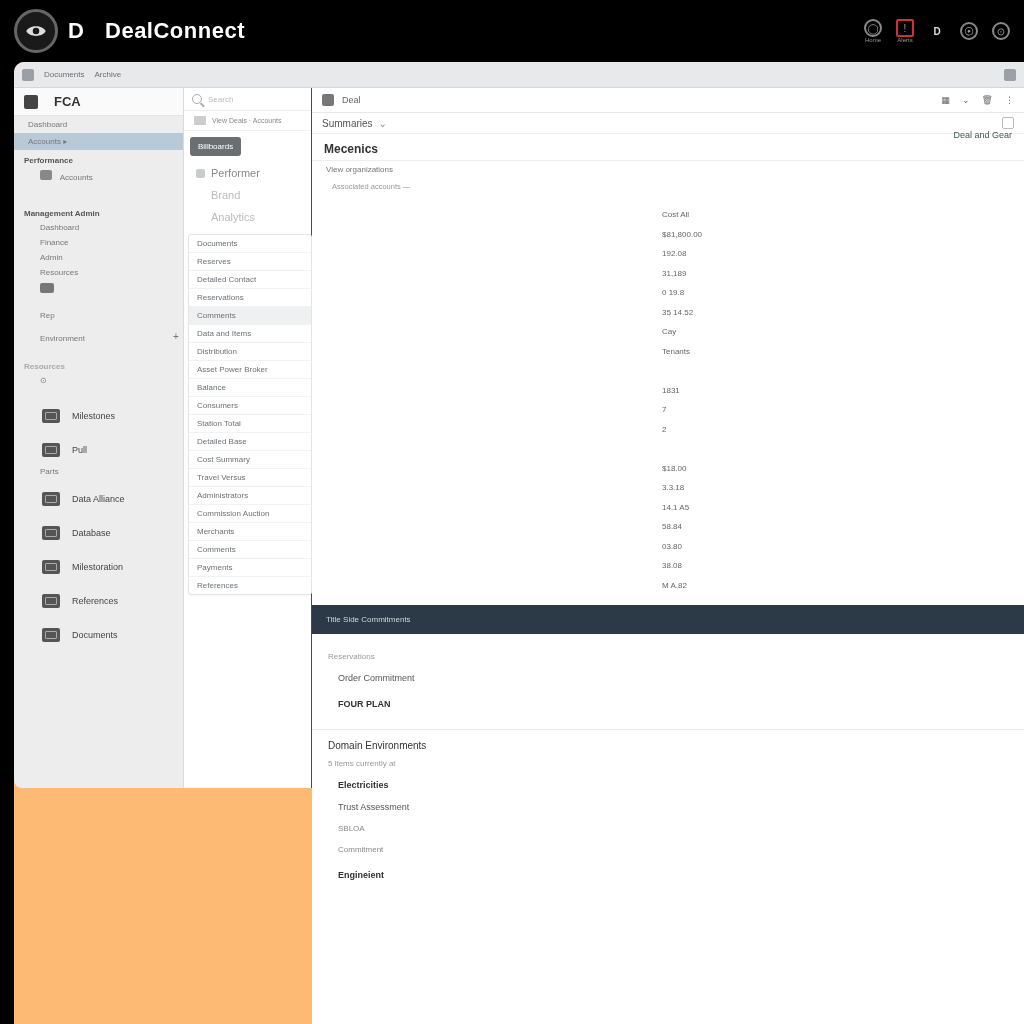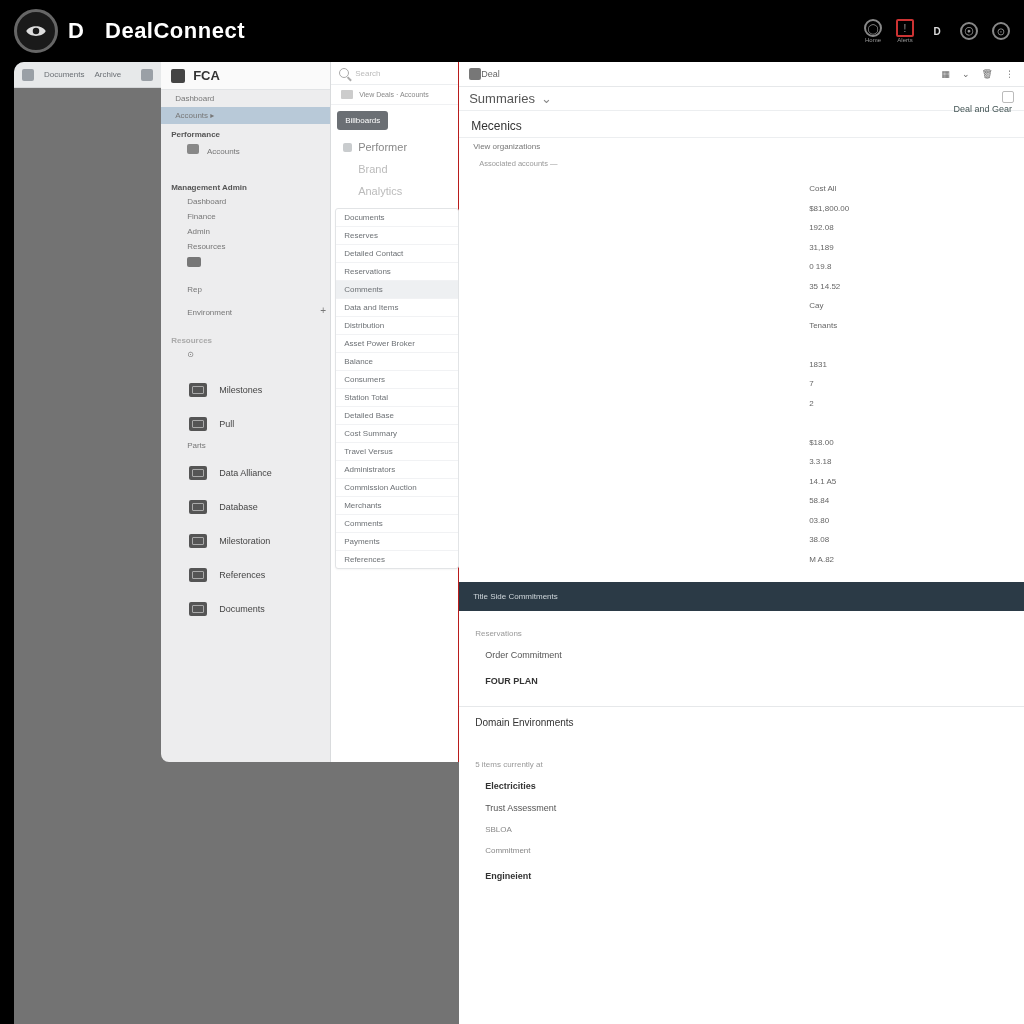--- a/index.html
+++ b/index.html
@@ -8,29 +8,29 @@
   .top-header{display:flex;align-items:center;height:62px;padding:0 14px;background:#000;color:#fff}
   .logo-circle{width:44px;height:44px;border-radius:50%;background:#1a1a1a;display:flex;align-items:center;justify-content:center;margin-right:10px;border:3px solid #666}
   .logo-circle svg{width:26px;height:26px}
   .brand{font-size:22px;font-weight:700;letter-spacing:.5px}
   .brand .d{margin-right:14px;font-weight:600}
   .header-right{margin-left:auto;display:flex;align-items:center;gap:14px}
   .hr-icon{display:flex;flex-direction:column;align-items:center;font-size:6px;color:#999}
   .hr-icon .glyph{width:18px;height:18px;border:2px solid #888;border-radius:50%;display:flex;align-items:center;justify-content:center;font-size:10px}
   .hr-icon.red .glyph{border-color:#c33}
   
-  .app-frame{position:absolute;top:62px;left:14px;right:0;bottom:0;background:#737373;border-radius:10px 0 0 0;display:flex;flex-direction:row;overflow:hidden}
+  .app-frame{position:absolute;top:62px;left:14px;right:0;bottom:0;background:#fdba74;border-radius:10px 0 0 0;display:flex;flex-direction:column;overflow:hidden}
   
   .toolbar{height:26px;display:flex;align-items:center;padding:0 8px;background:#e7e9ea;border-bottom:1px solid #d4d6d8;font-size:8px;color:#6a6f74;gap:10px}
   .tb-icon{width:12px;height:12px;background:#9aa0a6;border-radius:2px}
   .toolbar .spacer{flex:1}
   
   .main-split{flex:1;display:flex;min-height:0}
   .left-col{width:170px;background:#ededee;border-right:1px solid #d9dbdd;display:flex;flex-direction:column;font-size:9px;height:700px;border-radius:0 0 0 8px}
-  .brand-row{display:flex;align-items:center;gap:8px;padding:6px 10px;background:#fafafa;border-bottom:1px solid #e1e3e5}
+  .brand-row{display:flex;align-items:center;gap:16px;padding:6px 10px;background:#fafafa;border-bottom:1px solid #e1e3e5}
   .brand-row .sq{width:14px;height:14px;background:#444;border-radius:2px}
   .brand-row .name{font-weight:700;font-size:13px}
   .mini-link{padding:4px 14px;color:#777;font-size:8px}
   .mini-link.active{background:#b8c9d8}
   .section-head{padding:6px 10px 2px;color:#555;font-size:8px;font-weight:700}
   .nav-item{display:flex;align-items:center;gap:12px;padding:7px 28px;color:#444;cursor:default}
   .nav-item .ico{width:18px;height:14px;background:#555;border-radius:2px;position:relative}
   .nav-item .ico:after{content:"";position:absolute;inset:3px;border:1px solid #aaa;border-radius:1px}
   .nav-sub{padding:3px 10px 3px 26px;color:#777;font-size:8px}
   
@@ -40,28 +40,28 @@
   .sec-search .mag:after{content:"";position:absolute;width:5px;height:1.5px;background:#aaa;transform:rotate(45deg);right:-4px;bottom:-2px}
   .sec-strip{padding:5px 10px;display:flex;align-items:center;gap:6px;color:#888;font-size:7px;border-bottom:1px solid #f0f1f3}
   .sec-strip .folder{width:12px;height:9px;background:#ccc;border-radius:1px}
   .sec-chip{margin:6px;background:#6b6f74;color:#fff;border-radius:3px;padding:5px 8px;font-size:8px;display:inline-block}
   .sec-item{display:flex;align-items:center;gap:6px;padding:5px 12px;color:#888;font-size:11px}
   .sec-item .dot{width:9px;height:9px;background:#c9ccce;border-radius:2px}
   .sec-plus{position:relative}
   .sec-plus::before{content:"+";position:absolute;left:-16px;top:6px;font-size:10px;color:#777}
   
   .content{flex:1;min-width:0;background:#fff;display:flex;flex-direction:column;font-size:10px}
-  .content-topbar{display:flex;align-items:center;gap:0;padding:6px 10px;border-bottom:1px solid #e6e8ea;font-size:9px;color:#666}
+  .content-topbar{display:flex;align-items:center;gap:8px;padding:6px 10px;border-bottom:1px solid #e6e8ea;font-size:9px;color:#666}
   .content-topbar .cb-icon{width:12px;height:12px;background:#777;border-radius:2px}
   .content-topbar .right{margin-left:auto;display:flex;gap:12px}
-  .sub-bar{display:flex;align-items:flex-start;padding:4px 10px;border-bottom:1px solid #eceef0;font-size:13px;color:#555}
+  .sub-bar{display:flex;align-items:flex-end;padding:4px 10px;border-bottom:1px solid #eceef0;font-size:10px;color:#555}
   .sub-bar .chev{margin-left:6px;color:#888}
   .sub-bar .rt{margin-left:auto;display:flex;gap:10px;font-size:8px;color:#999}
   .sub-bar .rt span:first-child{width:12px;height:12px;border:1px solid #bbb;border-radius:2px}
-  .page-title{padding:8px 12px 4px;font-size:12px;font-weight:400;color:#333}
+  .page-title{padding:8px 12px 4px;font-size:12px;font-weight:700;color:#333}
   .header-link{position:absolute;right:12px;top:42px;font-size:9px;color:#455}
   .meta-row{padding:4px 14px;font-size:8px;color:#777;border-top:1px solid #eceef0}
   .meta-sub{padding:4px 20px 6px;font-size:7.5px;color:#999}
   
   .detail-panel{margin:6px 0 0 4px;width:124px;border:1px solid #e2e4e6;border-radius:3px;background:#fff;box-shadow:0 1px 2px rgba(0,0,0,.04)}
   .detail-row{display:flex;align-items:center;font-size:8px;color:#6d7175;padding:4px 8px;border-bottom:1px solid #f1f2f4}
   .detail-row:last-child{border-bottom:none}
   .detail-row.sel{background:#eef0f2}
   .val-col{position:absolute;left:350px;top:118px;width:110px;font-size:8px;color:#666}
   .val-col div{padding:4px 0;height:19.5px}
@@ -289,21 +289,21 @@
       <div class="banner">
         <div>Title Side Commitments</div>
       </div>
 
       <div class="lower">
         <div class="lbl">Reservations</div>
         <div class="item">Order Commitment</div>
         <div class="item strong">FOUR PLAN</div>
 
         <div class="section-divider">Domain Environments</div>
-        <div class="lbl" style="margin-top:32px">5 items currently at</div>
+        <div class="lbl" style="margin-top:8px">5 items currently at</div>
         <div class="item strong">Electricities</div>
         <div class="item">Trust Assessment</div>
         <div class="item" style="font-size:8px;color:#888">SBLOA</div>
         <div class="item" style="font-size:8px;color:#888">Commitment</div>
         <div class="item strong">Engineient</div>
       </div>
     </div>
 
   </div>
 </div>

